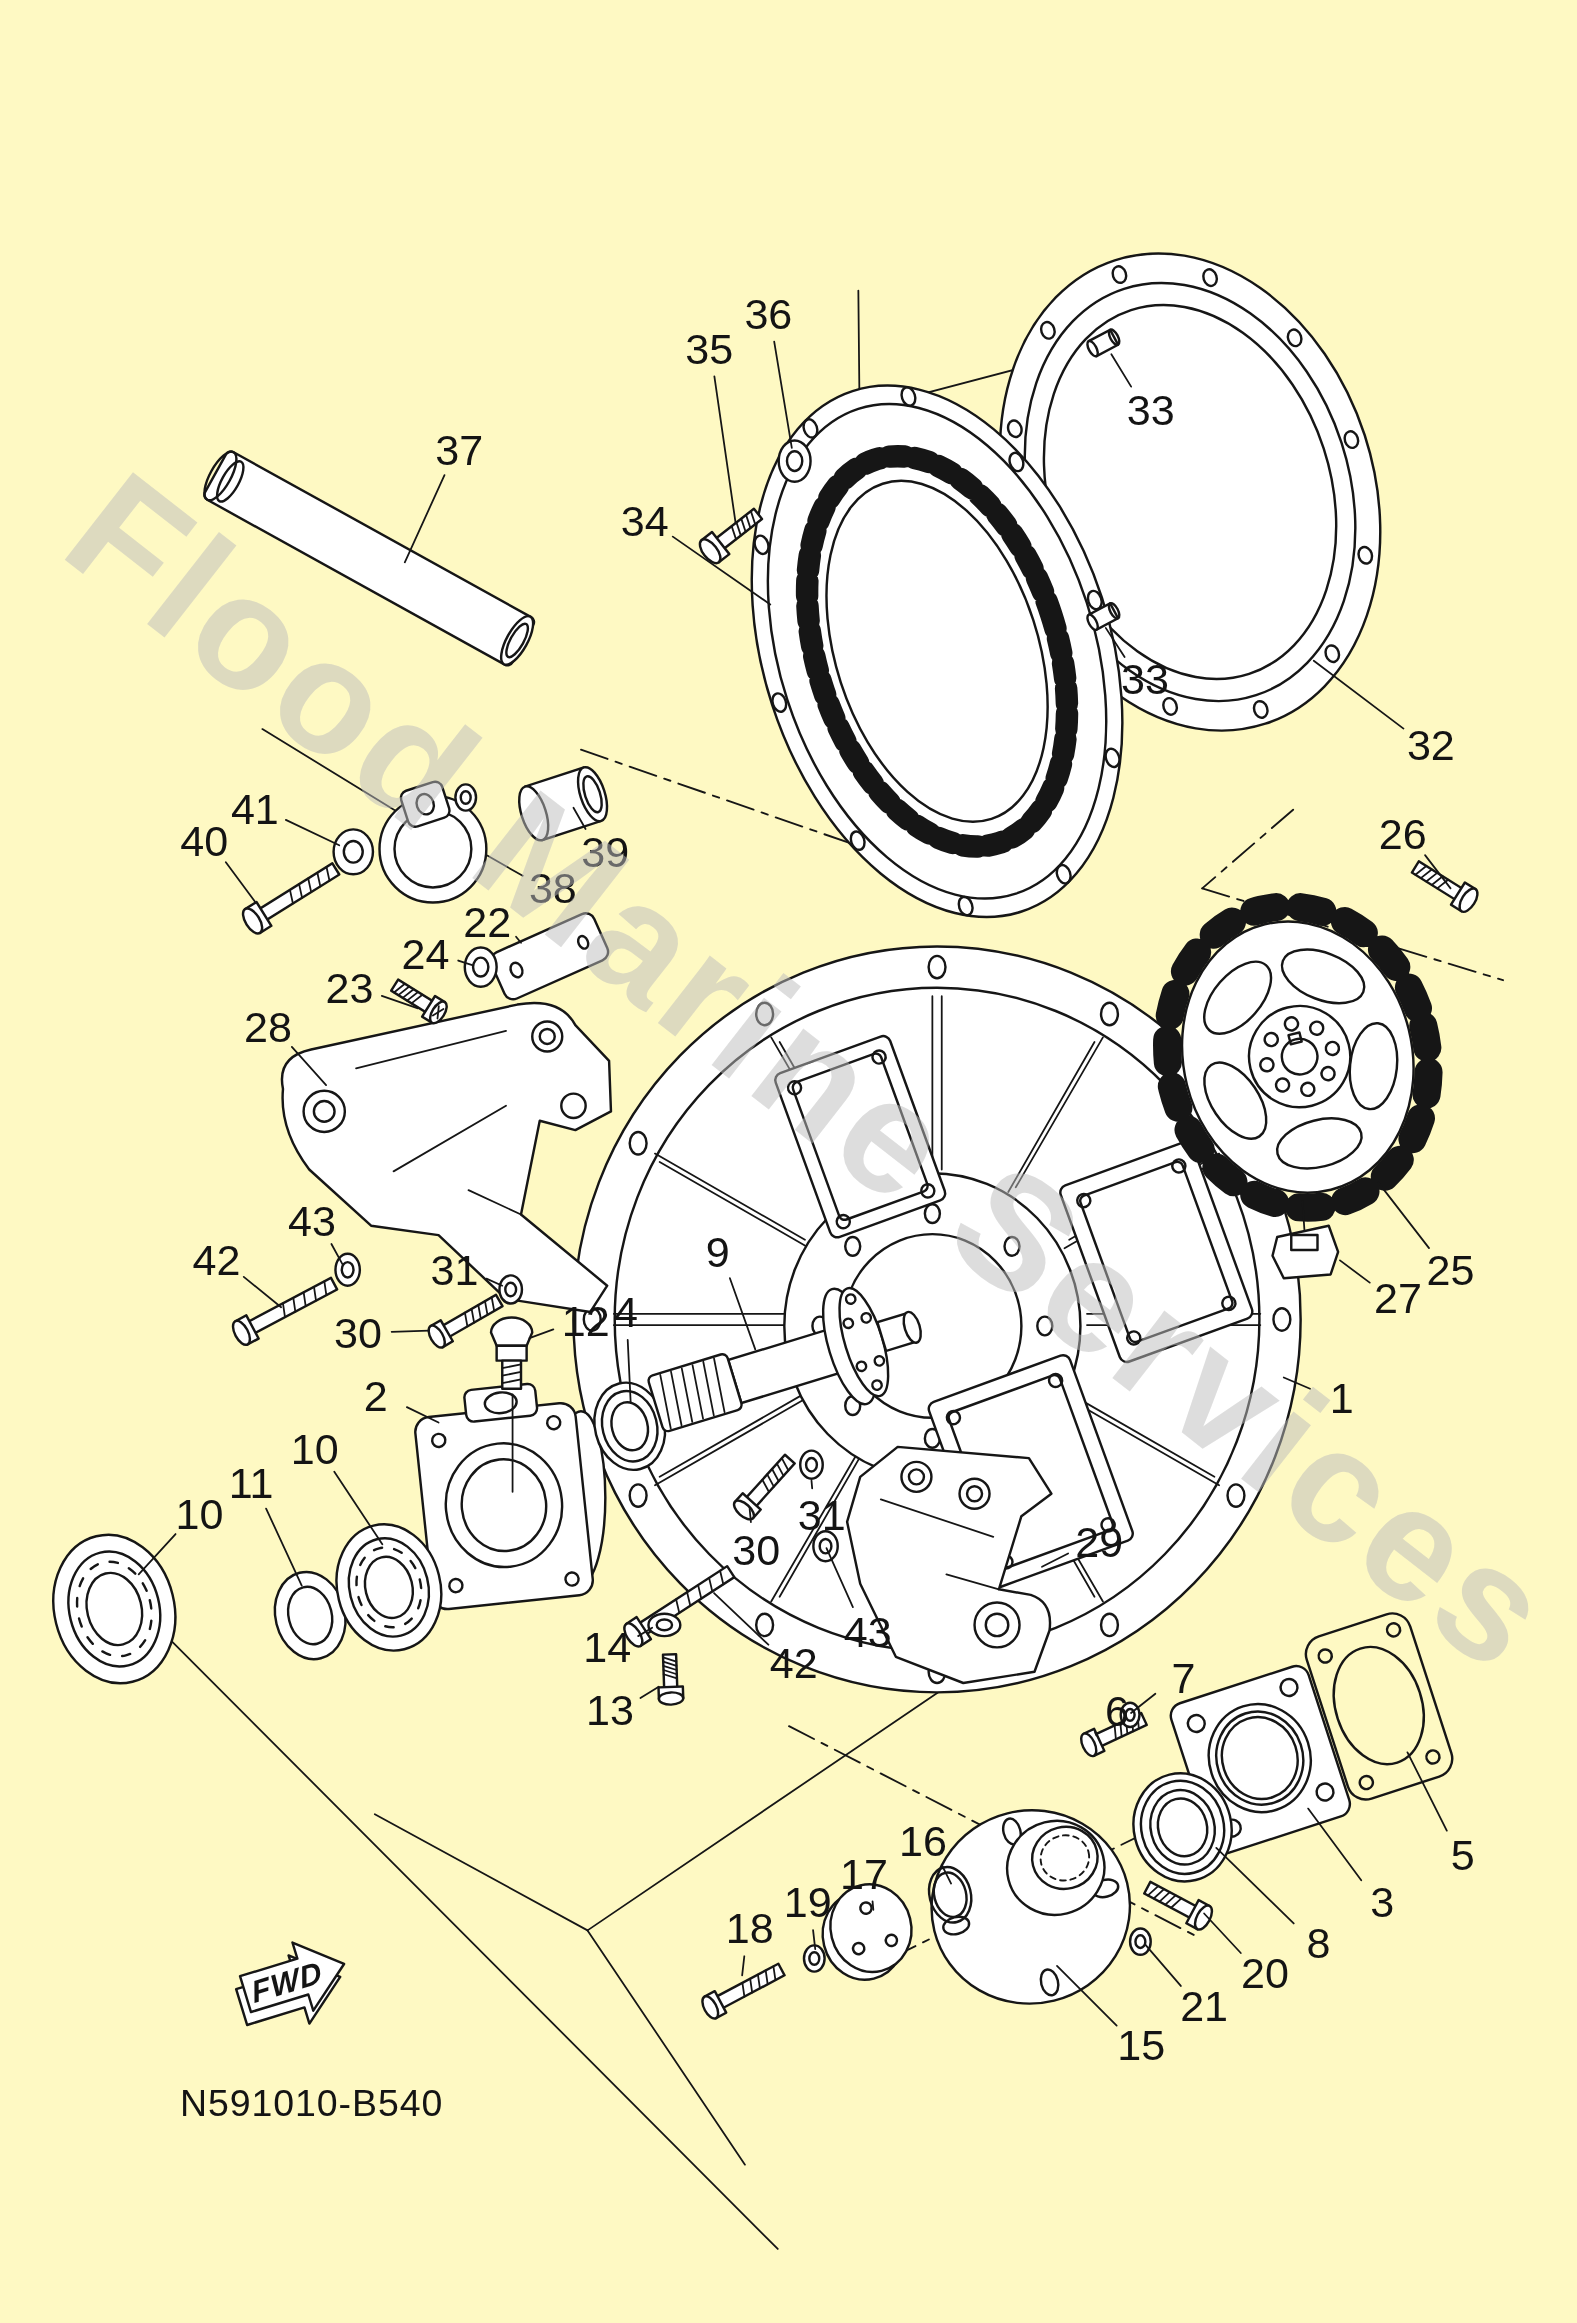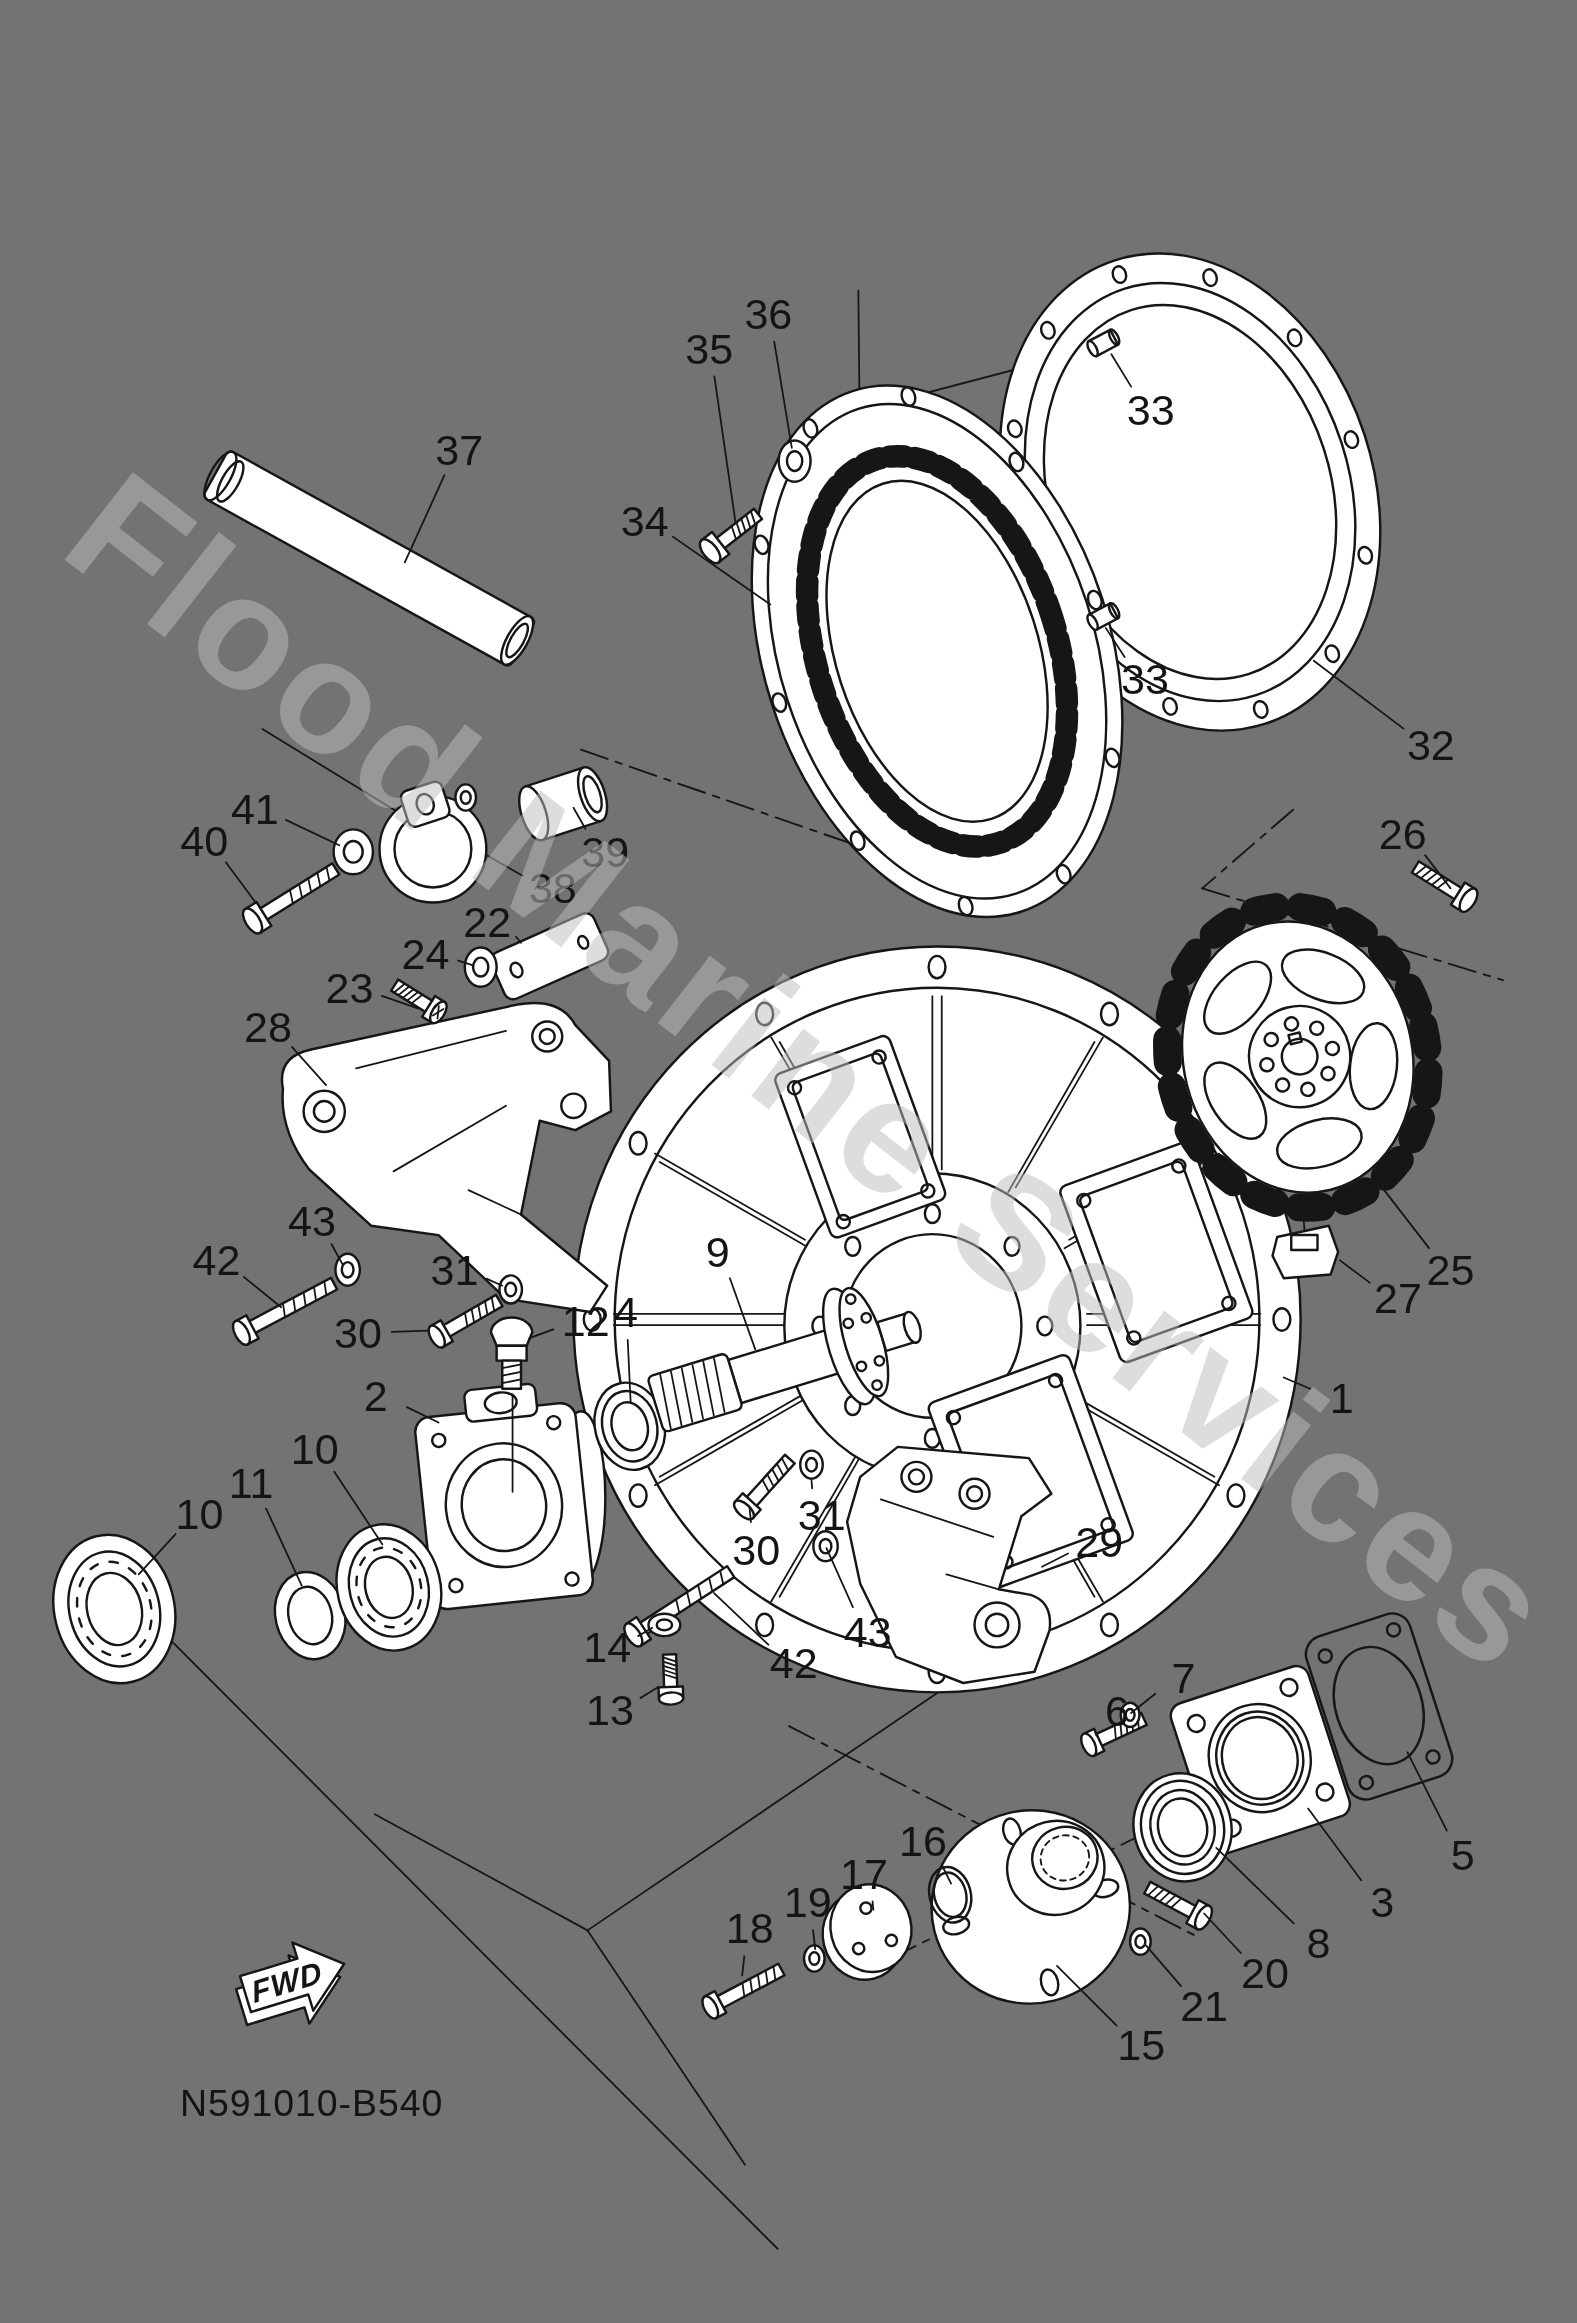--- a/index.html
+++ b/index.html
@@ -1,16 +1,16 @@
 <!DOCTYPE html>
 <html style="font-size:15px"><head>
 <meta charset="utf-8">
 <style>
   html,body{margin:0;padding:0;background:#fff;}
-  .canvas{position:relative;width:1578px;height:2324px;background:#737373;overflow:hidden;}
+  .canvas{position:relative;width:1578px;height:2324px;background:#fef9c3;overflow:hidden;}
   svg{display:block;}
   svg path,svg ellipse,svg circle,svg rect,svg line,svg polyline{
     stroke:#161616;fill:none;stroke-width:2.6;stroke-linecap:round;stroke-linejoin:round;}
   .w{fill:#ffffff;}
   .thin{stroke-width:1.9;}
   .dashdot{stroke-width:2;stroke-dasharray:30 9 7 9;}
   .balls{stroke-dasharray:9 13;}
   .teeth-s{stroke-width:30;stroke-dasharray:24 26;}
   .teeth-g{stroke-width:24;stroke-dasharray:16 11;}
   .thr{stroke-dasharray:6 5;stroke-width:2;}

